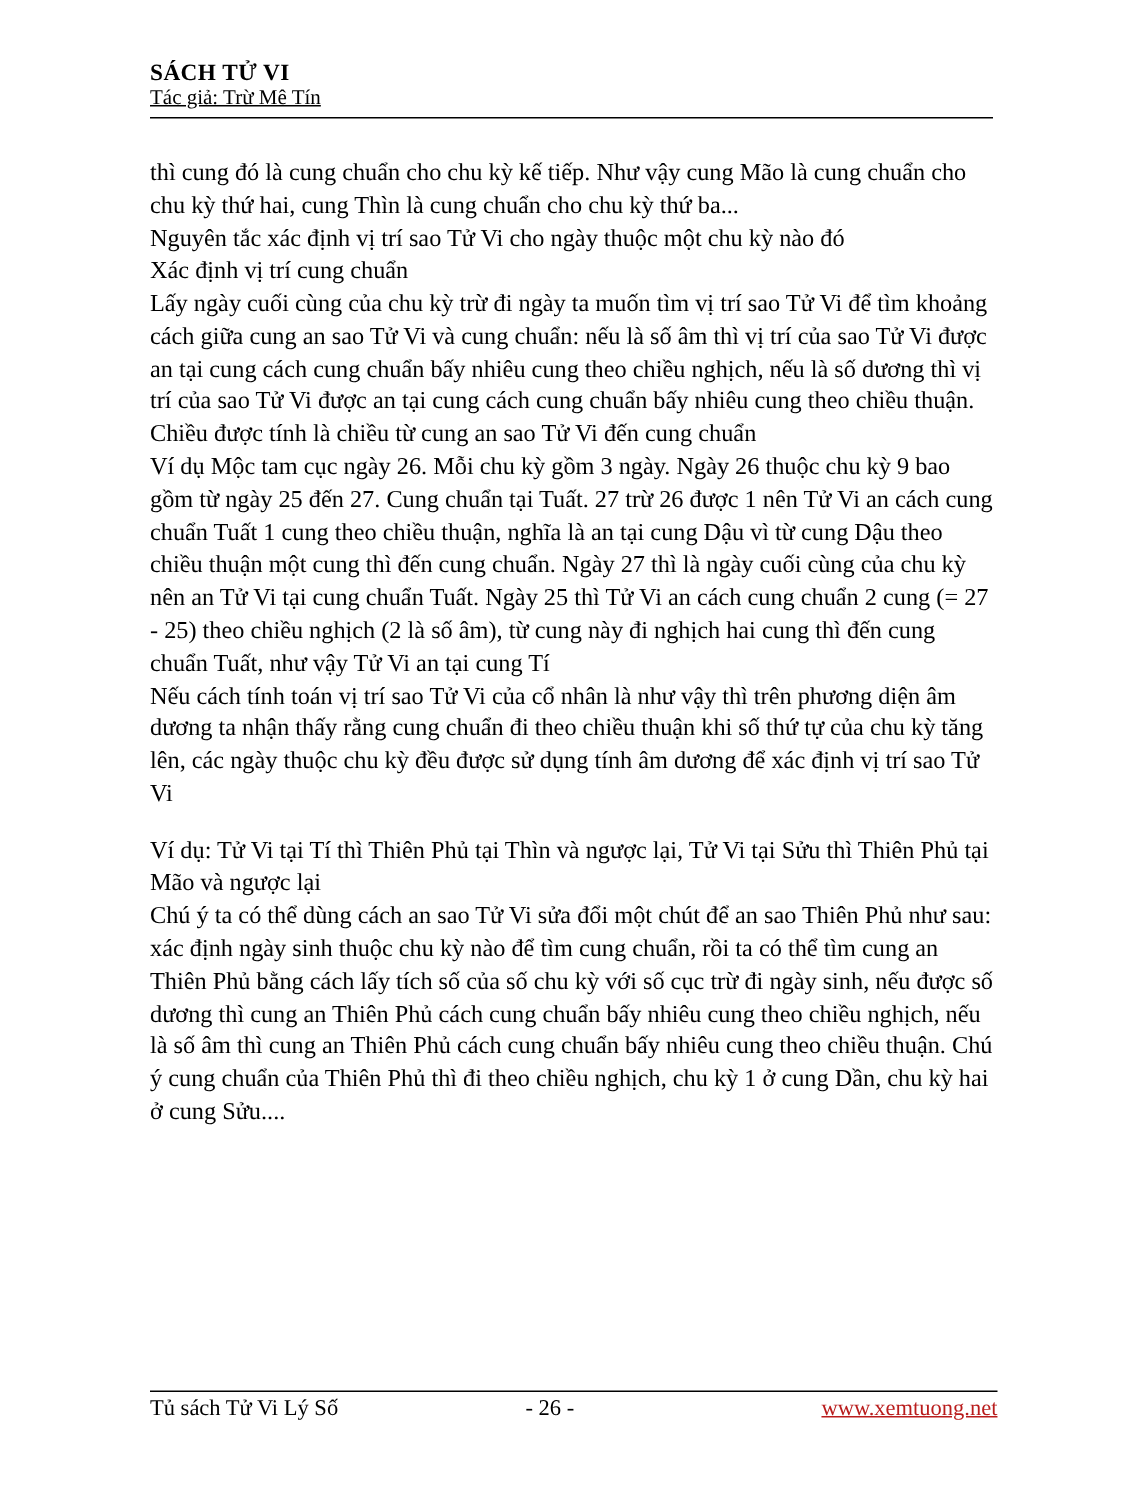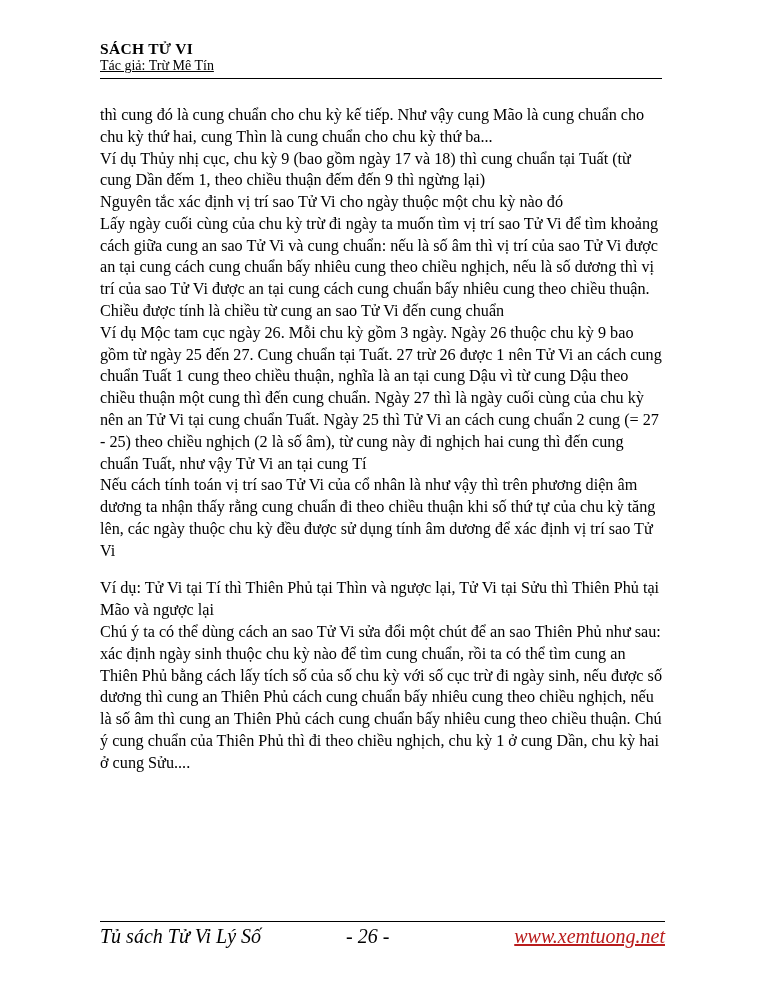--- a/index.html
+++ b/index.html
@@ -56,22 +56,21 @@
   .footer {
     position: absolute;
     left: 100px;
     right: 60px;
     bottom: 42px;
     width: 565px;
     border-top: 1.5px solid #000;
     padding-top: 3px;
     display: flex;
     justify-content: space-between;
-    font-size: 20px;
-    font-style: italic;
+    font-size: 15px;
   }
   .footer-center {
     flex: 0 0 auto;
     margin-left: -40px;
     text-align: center;
   }
   .footer-right a, .footer-right {
     color: #b91c1c;
     text-decoration: underline;
   }
@@ -81,22 +80,22 @@
 
 <div class="page">
 
   <div class="header">
     <div class="header-left">SÁCH TỬ VI</div>
     <div class="header-right">Tác giả: Trừ Mê Tín</div>
   </div>
 
   <div class="content">
     <p>thì cung đó là cung chuẩn cho chu kỳ kế tiếp. Như vậy cung Mão là cung chuẩn cho chu kỳ thứ hai, cung Thìn là cung chuẩn cho chu kỳ thứ ba...</p>
-    <p>Ví dụ Thủy nhị cục, chu kỳ 9 (bao gồm ngày 17 và 18) thì cung chuẩn tại Tuất (từ cung Dần đếm 1, theo chiều thuận đếm đến 9 thì ngừng lại)</p>
     <p>Nguyên tắc xác định vị trí sao Tử Vi cho ngày thuộc một chu kỳ nào đó</p>
+    <p>Xác định vị trí cung chuẩn</p>
     <p>Lấy ngày cuối cùng của chu kỳ trừ đi ngày ta muốn tìm vị trí sao Tử Vi để tìm khoảng cách giữa cung an sao Tử Vi và cung chuẩn: nếu là số âm thì vị trí của sao Tử Vi được an tại cung cách cung chuẩn bấy nhiêu cung theo chiều nghịch, nếu là số dương thì vị trí của sao Tử Vi được an tại cung cách cung chuẩn bấy nhiêu cung theo chiều thuận. Chiều được tính là chiều từ cung an sao Tử Vi đến cung chuẩn</p>
     <p>Ví dụ Mộc tam cục ngày 26. Mỗi chu kỳ gồm 3 ngày. Ngày 26 thuộc chu kỳ 9 bao gồm từ ngày 25 đến 27. Cung chuẩn tại Tuất. 27 trừ 26 được 1 nên Tử Vi an cách cung chuẩn Tuất 1 cung theo chiều thuận, nghĩa là an tại cung Dậu vì từ cung Dậu theo chiều thuận một cung thì đến cung chuẩn. Ngày 27 thì là ngày cuối cùng của chu kỳ nên an Tử Vi tại cung chuẩn Tuất. Ngày 25 thì Tử Vi an cách cung chuẩn 2 cung (= 27 - 25) theo chiều nghịch (2 là số âm), từ cung này đi nghịch hai cung thì đến cung chuẩn Tuất, như vậy Tử Vi an tại cung Tí</p>
     <p>Nếu cách tính toán vị trí sao Tử Vi của cổ nhân là như vậy thì trên phương diện âm dương ta nhận thấy rằng cung chuẩn đi theo chiều thuận khi số thứ tự của chu kỳ tăng lên, các ngày thuộc chu kỳ đều được sử dụng tính âm dương để xác định vị trí sao Tử Vi</p>
 
     <div class="para-gap"></div>
 
     <p>Ví dụ: Tử Vi tại Tí thì Thiên Phủ tại Thìn và ngược lại, Tử Vi tại Sửu thì Thiên Phủ tại Mão và ngược lại</p>
     <p>Chú ý ta có thể dùng cách an sao Tử Vi sửa đổi một chút để an sao Thiên Phủ như sau: xác định ngày sinh thuộc chu kỳ nào để tìm cung chuẩn, rồi ta có thể tìm cung an Thiên Phủ bằng cách lấy tích số của số chu kỳ với số cục trừ đi ngày sinh, nếu được số dương thì cung an Thiên Phủ cách cung chuẩn bấy nhiêu cung theo chiều nghịch, nếu là số âm thì cung an Thiên Phủ cách cung chuẩn bấy nhiêu cung theo chiều thuận. Chú ý cung chuẩn của Thiên Phủ thì đi theo chiều nghịch, chu kỳ 1 ở cung Dần, chu kỳ hai ở cung Sửu....</p>
   </div>
 

